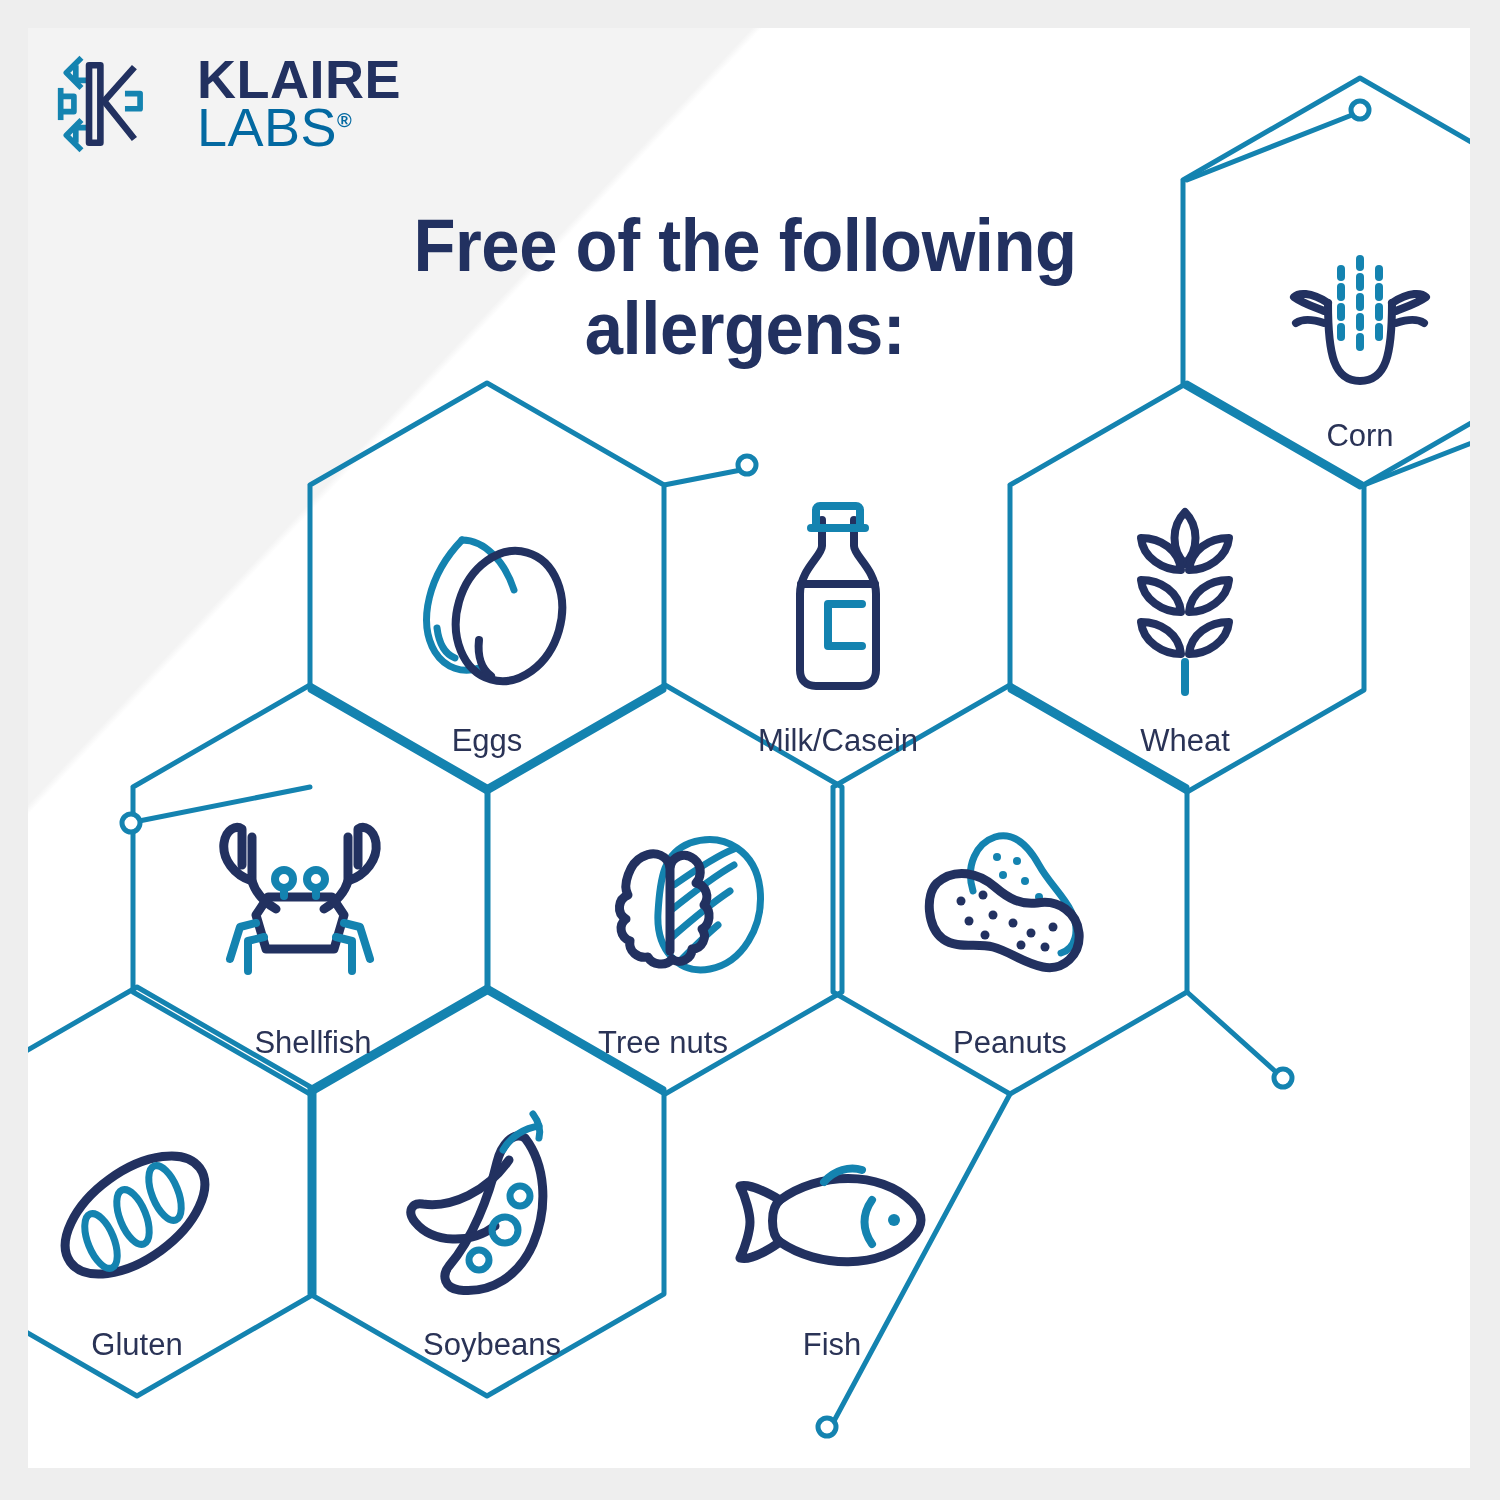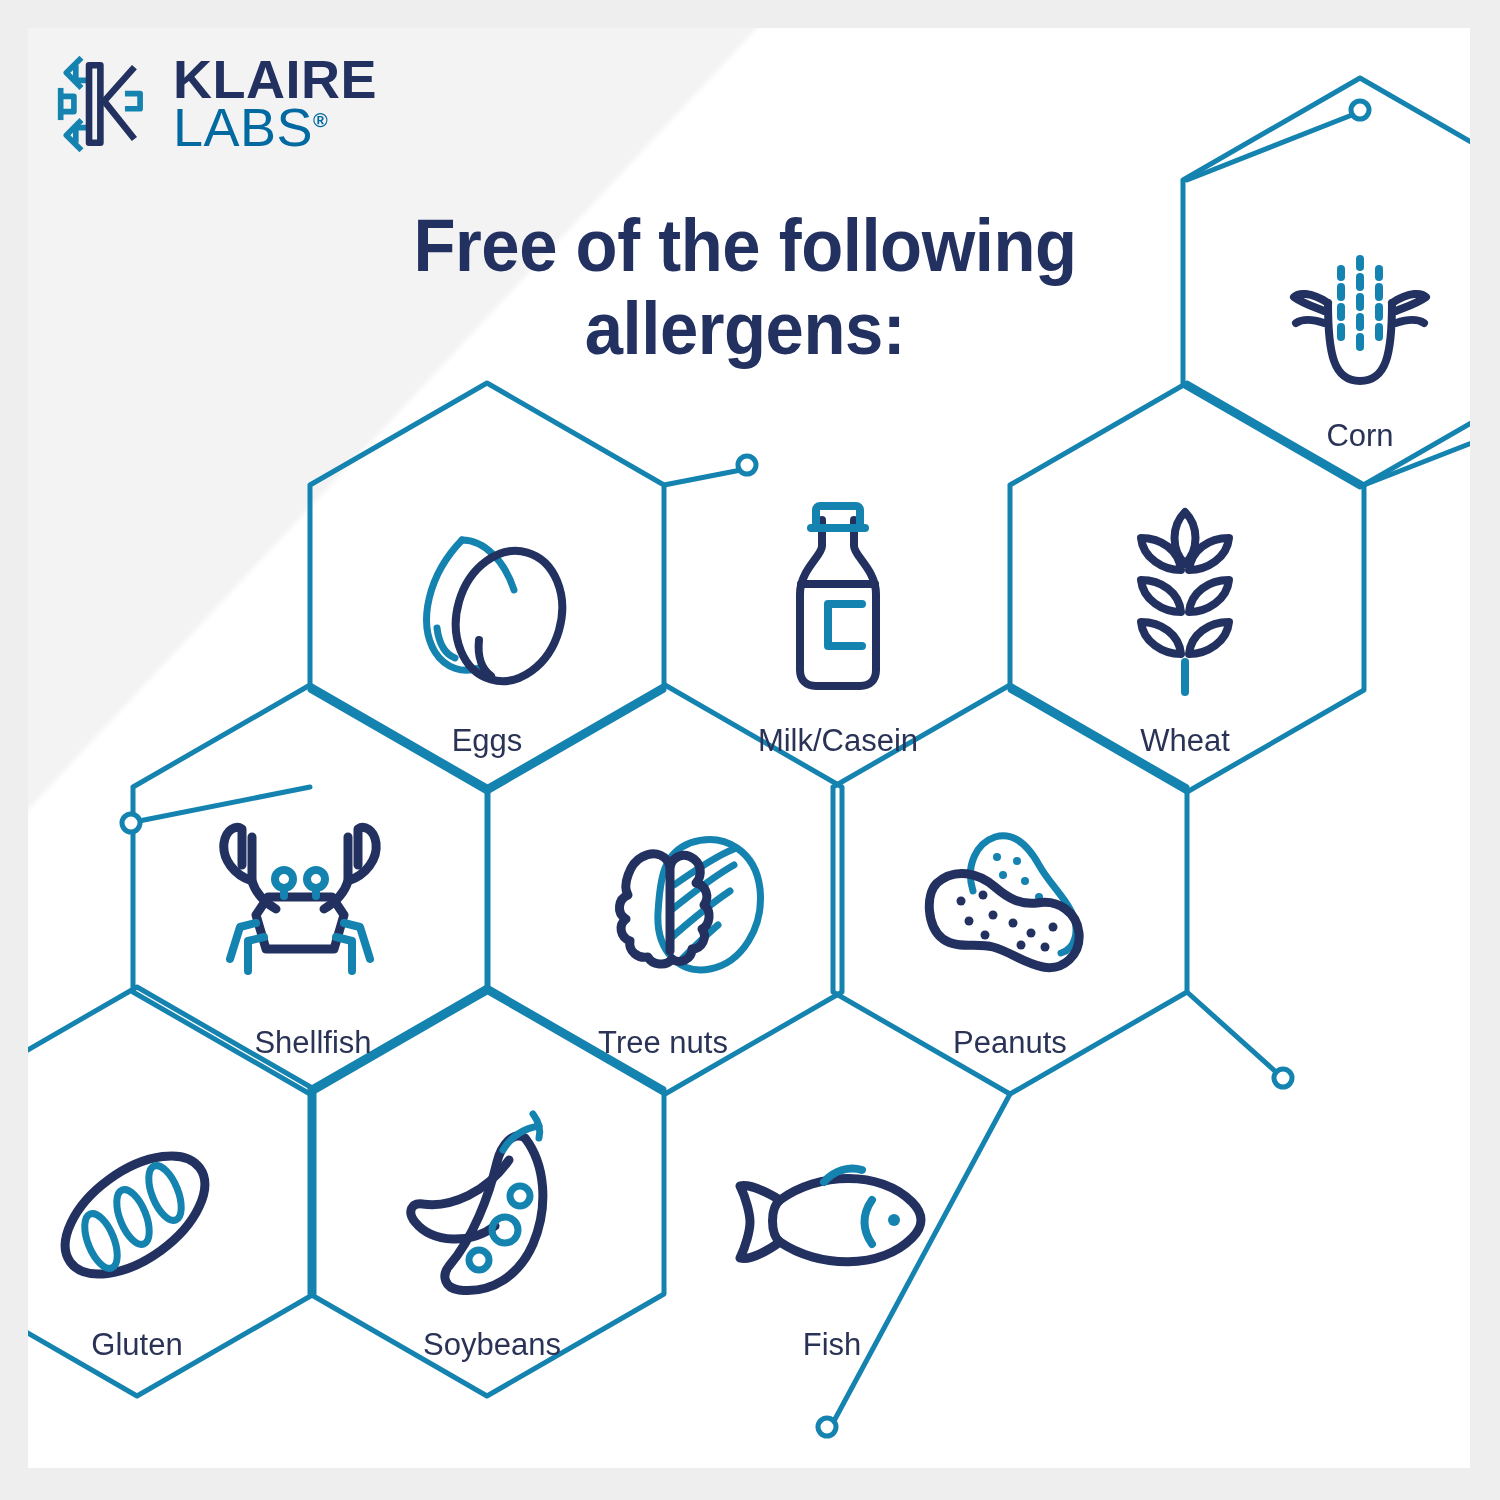--- a/index.html
+++ b/index.html
@@ -20,21 +20,21 @@
   
   #wedge{
     position:absolute;left:0;top:0;width:1442px;height:1440px;
     background:linear-gradient(133deg,#f3f3f3 0%,#f3f3f3 26%,#ffffff 26.35%,#ffffff 100%);
     pointer-events:none;
   }
   #art{position:absolute;left:0;top:0;width:1500px;height:1500px;}
   
   #logo{position:absolute;left:55px;top:52px;display:flex;align-items:center;}
   #logo .mark{width:104px;height:104px;flex:none;}
-  #logo .word{margin-left:14px;line-height:0.88;}
+  #logo .word{margin-left:38px;line-height:0.88;}
   #logo .word .l1{
     font-family:"Liberation Sans",sans-serif;
     font-weight:bold;font-size:54px;letter-spacing:0.5px;
     color:#223160;display:block;
   }
   #logo .word .l2{
     font-family:"Liberation Sans",sans-serif;
     font-weight:normal;font-size:54px;letter-spacing:0.5px;
     color:#0369a1;display:block;
   }

